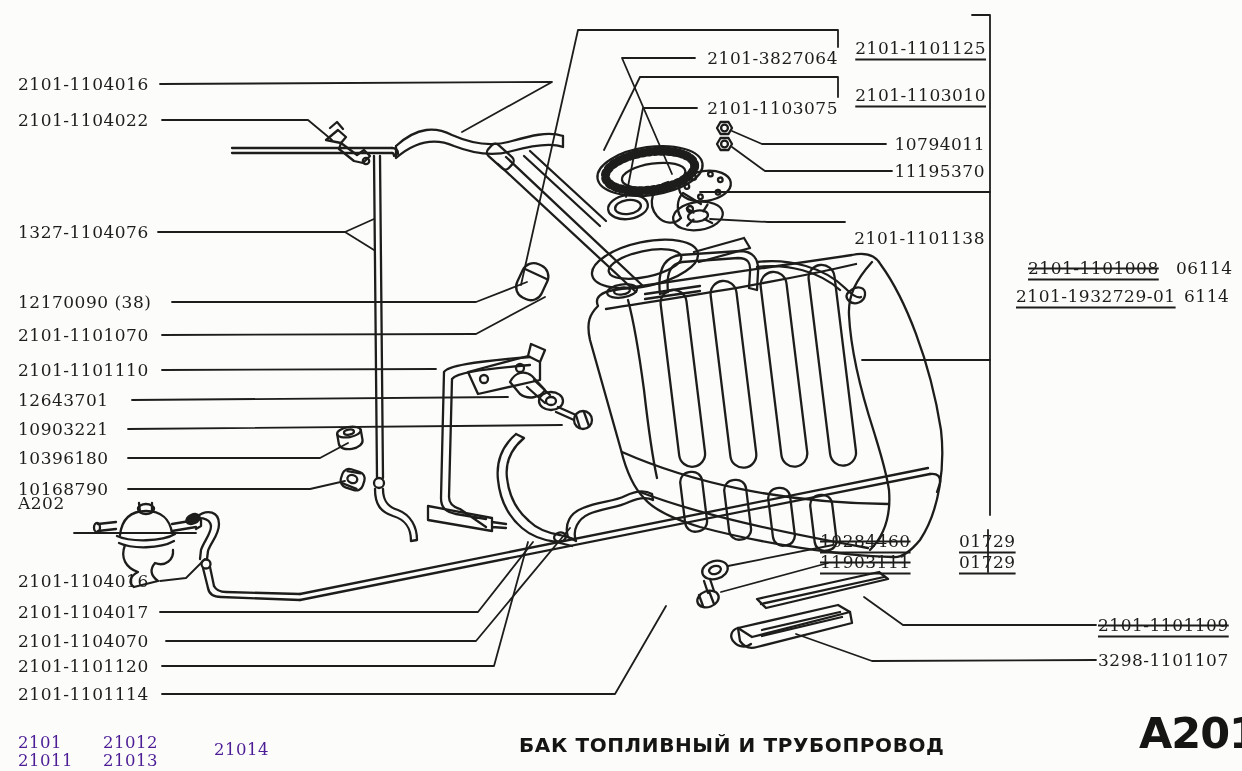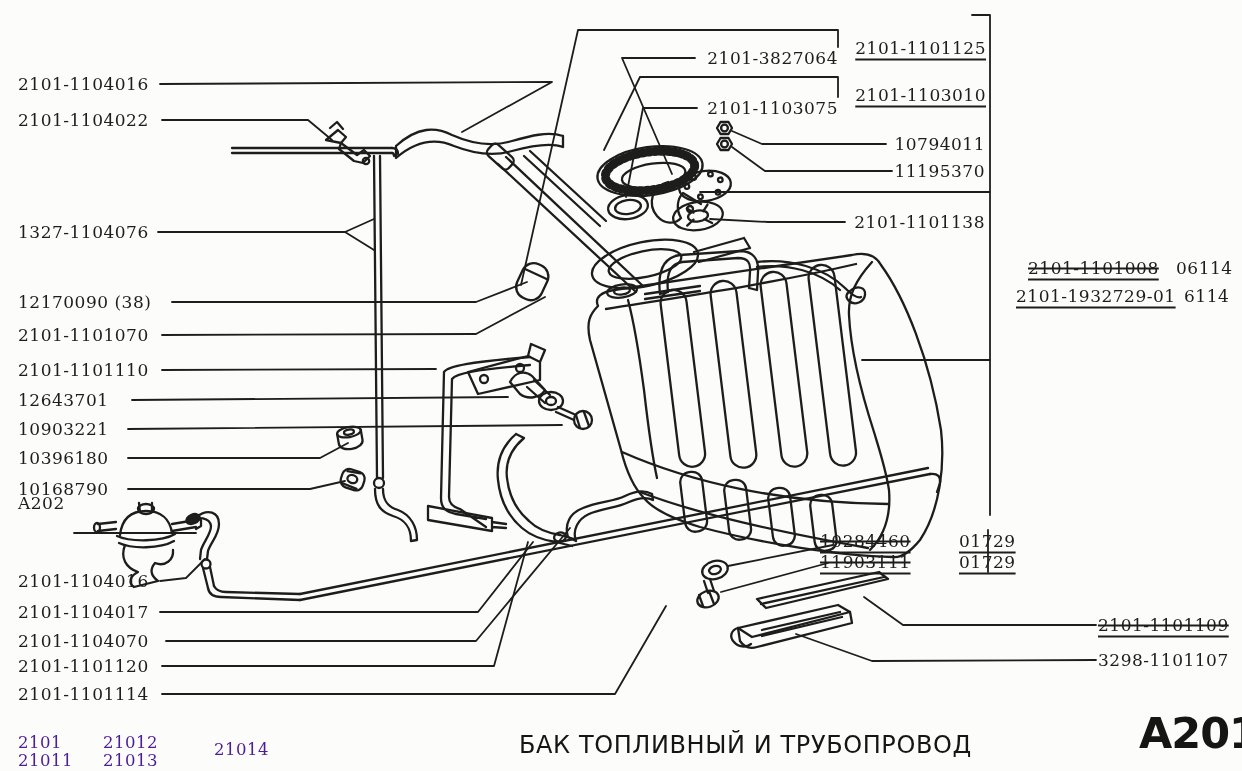--- a/index.html
+++ b/index.html
@@ -5,21 +5,21 @@
   html,body{margin:0;padding:0;}
   body{width:1242px;height:771px;position:relative;background:#fcfcfb;overflow:hidden;
        font-family:"DejaVu Serif", serif;}
   #stage{position:absolute;inset:0;width:1242px;height:771px;}
   svg.art{position:absolute;left:0;top:0;}
   .lbl{position:absolute;transform:translateY(-50%);font-size:17px;letter-spacing:.5px;
        color:#1d1d1b;white-space:nowrap;line-height:1;}
   .u{text-decoration-line:underline;text-underline-offset:5px;text-decoration-thickness:1.6px;margin-left:18px;}
   .us{text-decoration-line:underline line-through;text-underline-offset:5px;text-decoration-thickness:1.6px;text-align:right;}
   .title{position:absolute;transform:translateY(-50%);font-family:"DejaVu Sans",sans-serif;
-         font-weight:normal;font-size:24px;letter-spacing:.6px;color:#151513;white-space:nowrap;}
+         font-weight:bold;font-size:20px;letter-spacing:.6px;color:#151513;white-space:nowrap;}
   .sheet{position:absolute;transform:translateY(-50%);font-family:"DejaVu Sans",sans-serif;
          font-weight:700;font-size:43px;letter-spacing:-1px;color:#151513;}
   .model{position:absolute;transform:translateY(-50%);font-size:16.5px;letter-spacing:.5px;color:#4c1d95;}
 </style>
 </head>
 <body>
 
 <div id="stage">
 
   <svg class="art" width="1242" height="771" viewBox="0 0 1242 771">
@@ -275,21 +275,21 @@
   <div class="lbl" style="left:18px;top:641px">2101-1104070</div>
   <div class="lbl" style="left:18px;top:666px">2101-1101120</div>
   <div class="lbl" style="left:18px;top:694px">2101-1101114</div>
 
   <div class="lbl" style="right:404px;top:58px">2101-3827064</div>
   <div class="lbl u" style="right:256px;top:48px">2101-1101125</div>
   <div class="lbl" style="right:404px;top:108px">2101-1103075</div>
   <div class="lbl u" style="right:256px;top:95px">2101-1103010</div>
   <div class="lbl" style="right:257px;top:144px">10794011</div>
   <div class="lbl" style="right:257px;top:171px">11195370</div>
-  <div class="lbl" style="right:257px;top:222px">2101-1101138</div>
+  <div class="lbl" style="right:257px;top:238px">2101-1101138</div>
 
   <div class="lbl us" style="left:1028px;top:268px">2101-1101008</div>
   <div class="lbl" style="left:1176px;top:268px">06114</div>
   <div class="lbl u" style="left:998px;top:296px">2101-1932729-01</div>
   <div class="lbl" style="left:1184px;top:296px">6114</div>
 
   <div class="lbl us" style="left:820px;top:541px">10284460</div>
   <div class="lbl u" style="left:941px;top:541px">01729</div>
   <div class="lbl us" style="left:820px;top:562px">11903111</div>
   <div class="lbl u" style="left:941px;top:562px">01729</div>

